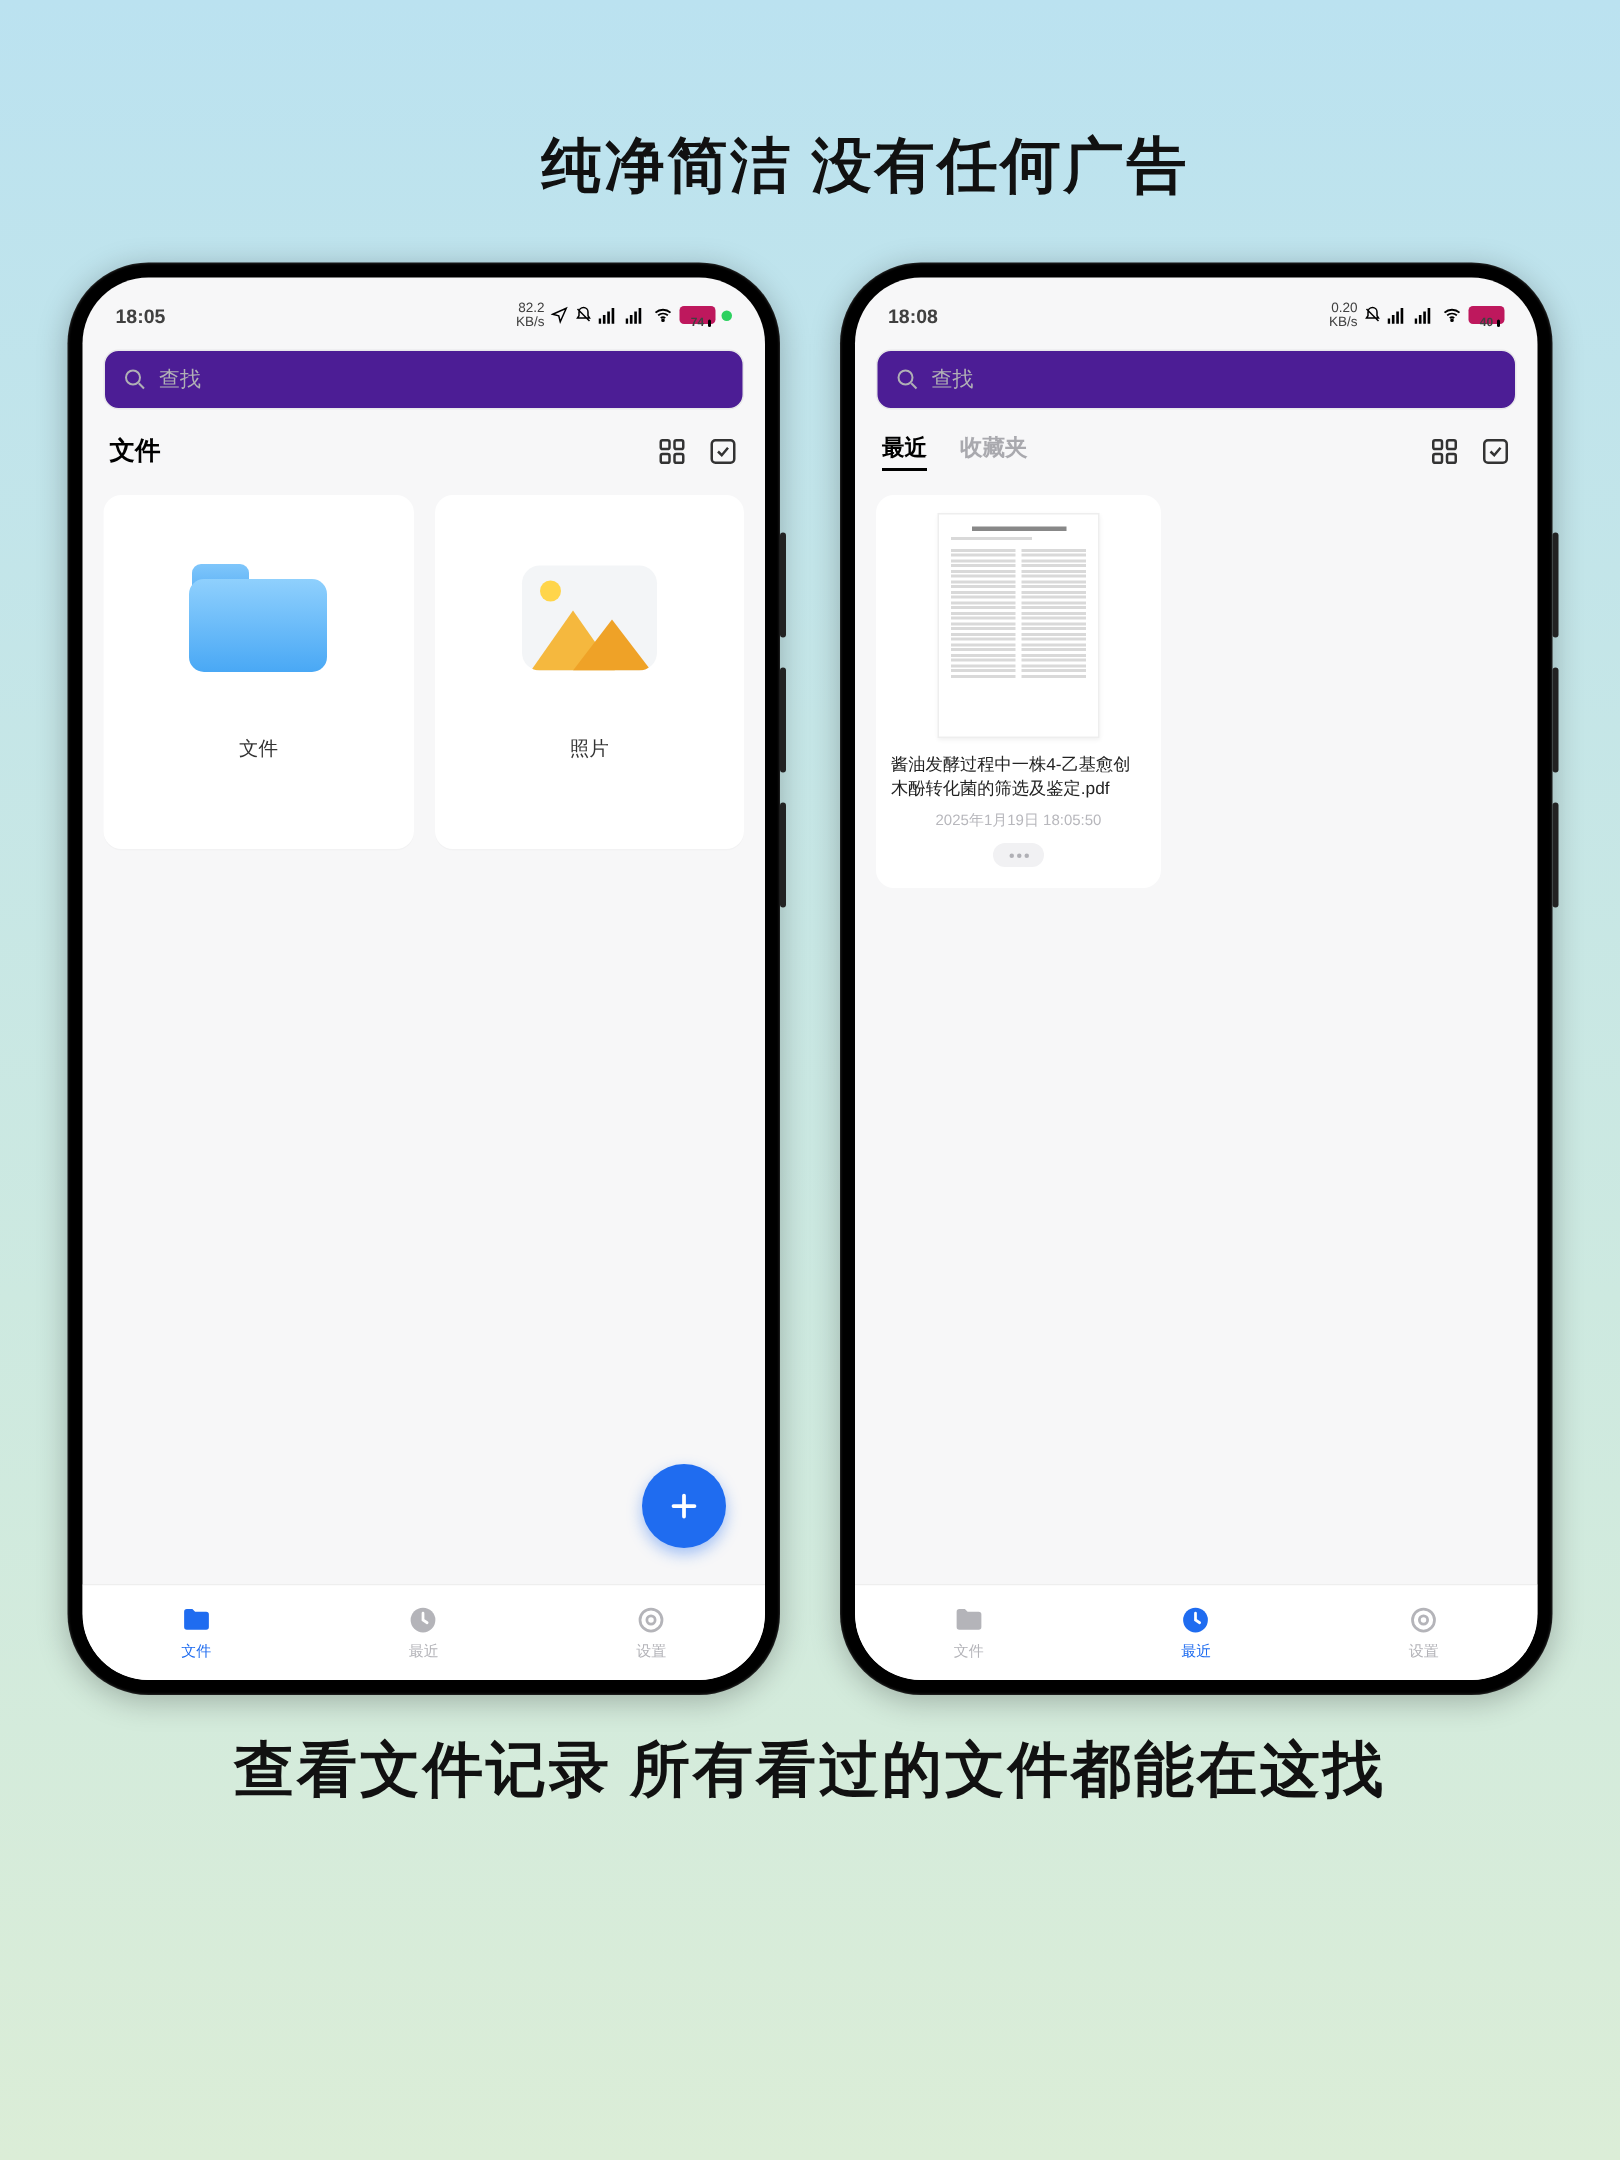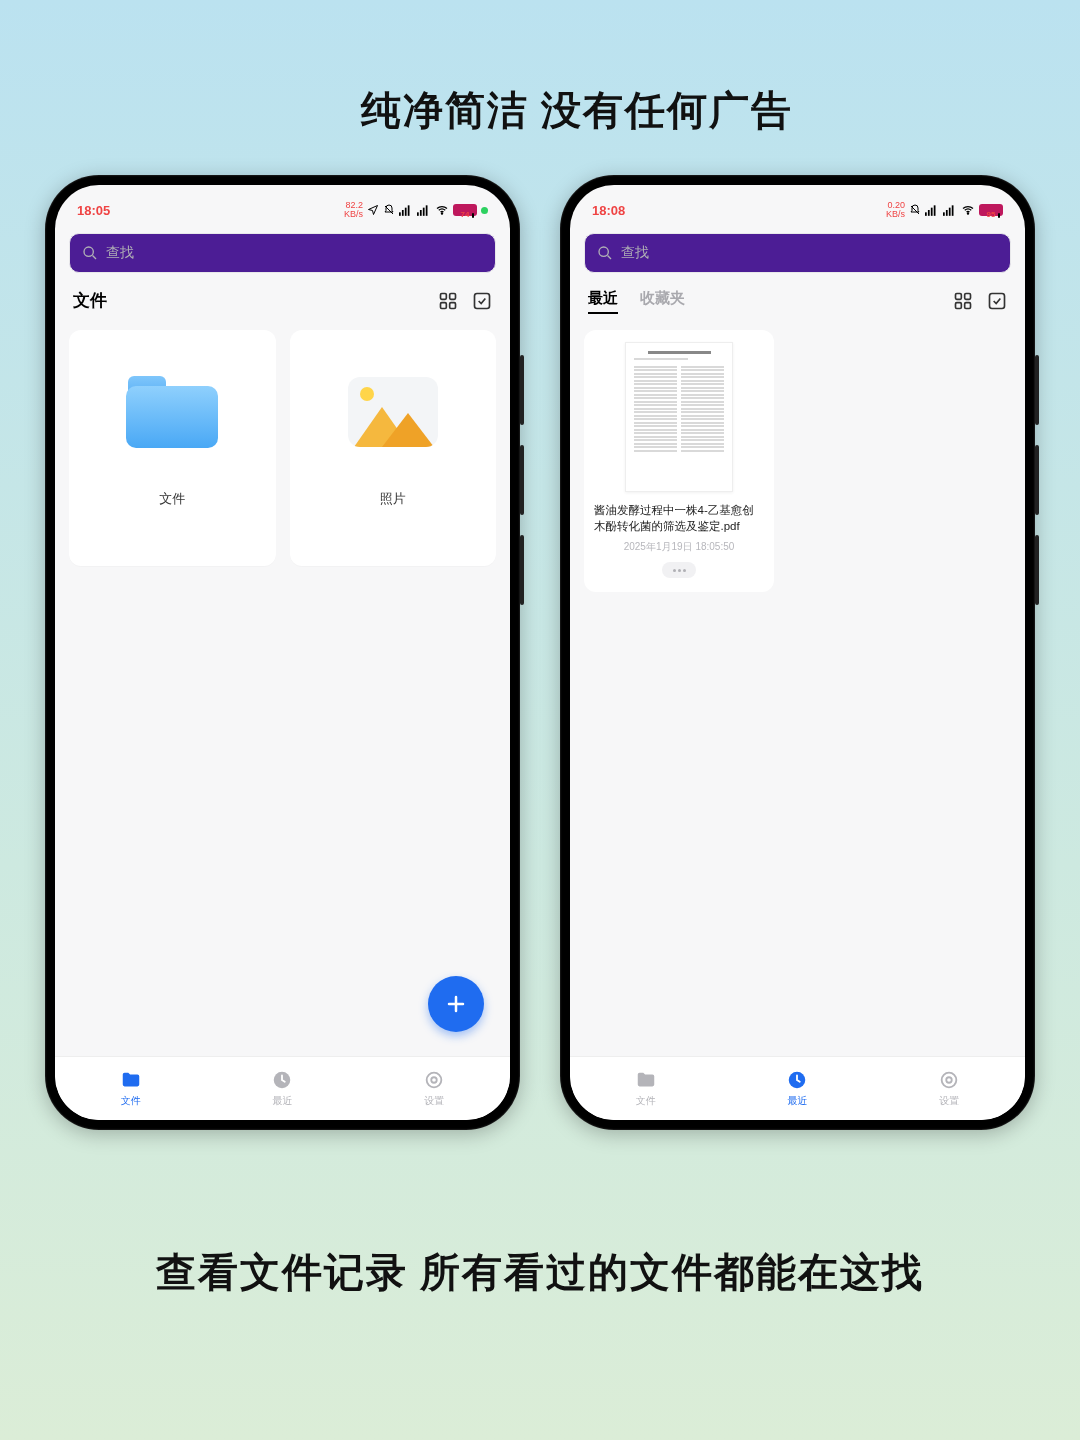--- a/index.html
+++ b/index.html
@@ -15,21 +15,21 @@
     text-align: center;
     font-size: 40px;
     font-weight: 600;
     color: #111;
     letter-spacing: 2px;
     font-family: "Songti SC", SimSun, serif;
     position: absolute;
     width: 100%;
   }
   .headline.top { top: 83px; margin-left: 37px; }
-  .headline.bottom { top: 1245px; font-size: 40px; }
+  .headline.bottom { top: 1152px; font-size: 40px; }
   .phones {
     position: absolute;
     top: 175px;
     left: 45px;
     right: 45px;
     display: flex;
     justify-content: space-between;
   }
   .phone {
     width: 475px;
@@ -63,21 +63,21 @@
     position: relative;
   }
   .statusbar {
     height: 34px;
     display: flex;
     align-items: center;
     justify-content: space-between;
     padding: 0 22px;
     font-size: 13px;
     font-weight: 600;
-    color: #ef4444;
+    color: #404040;
     margin-top: 8px;
   }
   .status-right {
     display: flex;
     align-items: center;
     gap: 4px;
     font-size: 10px;
     font-weight: 500;
   }
   .status-right .kbs { font-size: 9px; line-height: 1; text-align: right; }
@@ -326,21 +326,21 @@
           <svg width="14" height="12" viewBox="0 0 24 20" fill="#000">
               <rect x="0" y="14" width="3" height="6"></rect>
               <rect x="5" y="10" width="3" height="10"></rect>
               <rect x="10" y="6" width="3" height="14"></rect>
               <rect x="15" y="2" width="3" height="18"></rect>
             </svg>
           <svg width="14" height="12" viewBox="0 0 24 24" fill="none" stroke="#000" stroke-width="2.5">
               <path d="M2 8.82a15 15 0 0120 0M5.5 12.5a10 10 0 0113 0M9 16.1a5 5 0 016 0"></path>
               <circle cx="12" cy="19" r="1.2" fill="#000"></circle>
             </svg>
-          <div class="batt">95</div>
+          <div class="batt">40</div>
         </div>
       </div>
 
       <div class="searchbar">
         <svg width="16" height="16" viewBox="0 0 24 24" fill="none" stroke="#b0b0b5" stroke-width="2">
             <circle cx="10" cy="10" r="7"></circle>
             <path d="M21 21l-5.2-5.2"></path>
           </svg>
         <span>查找</span>
       </div>

